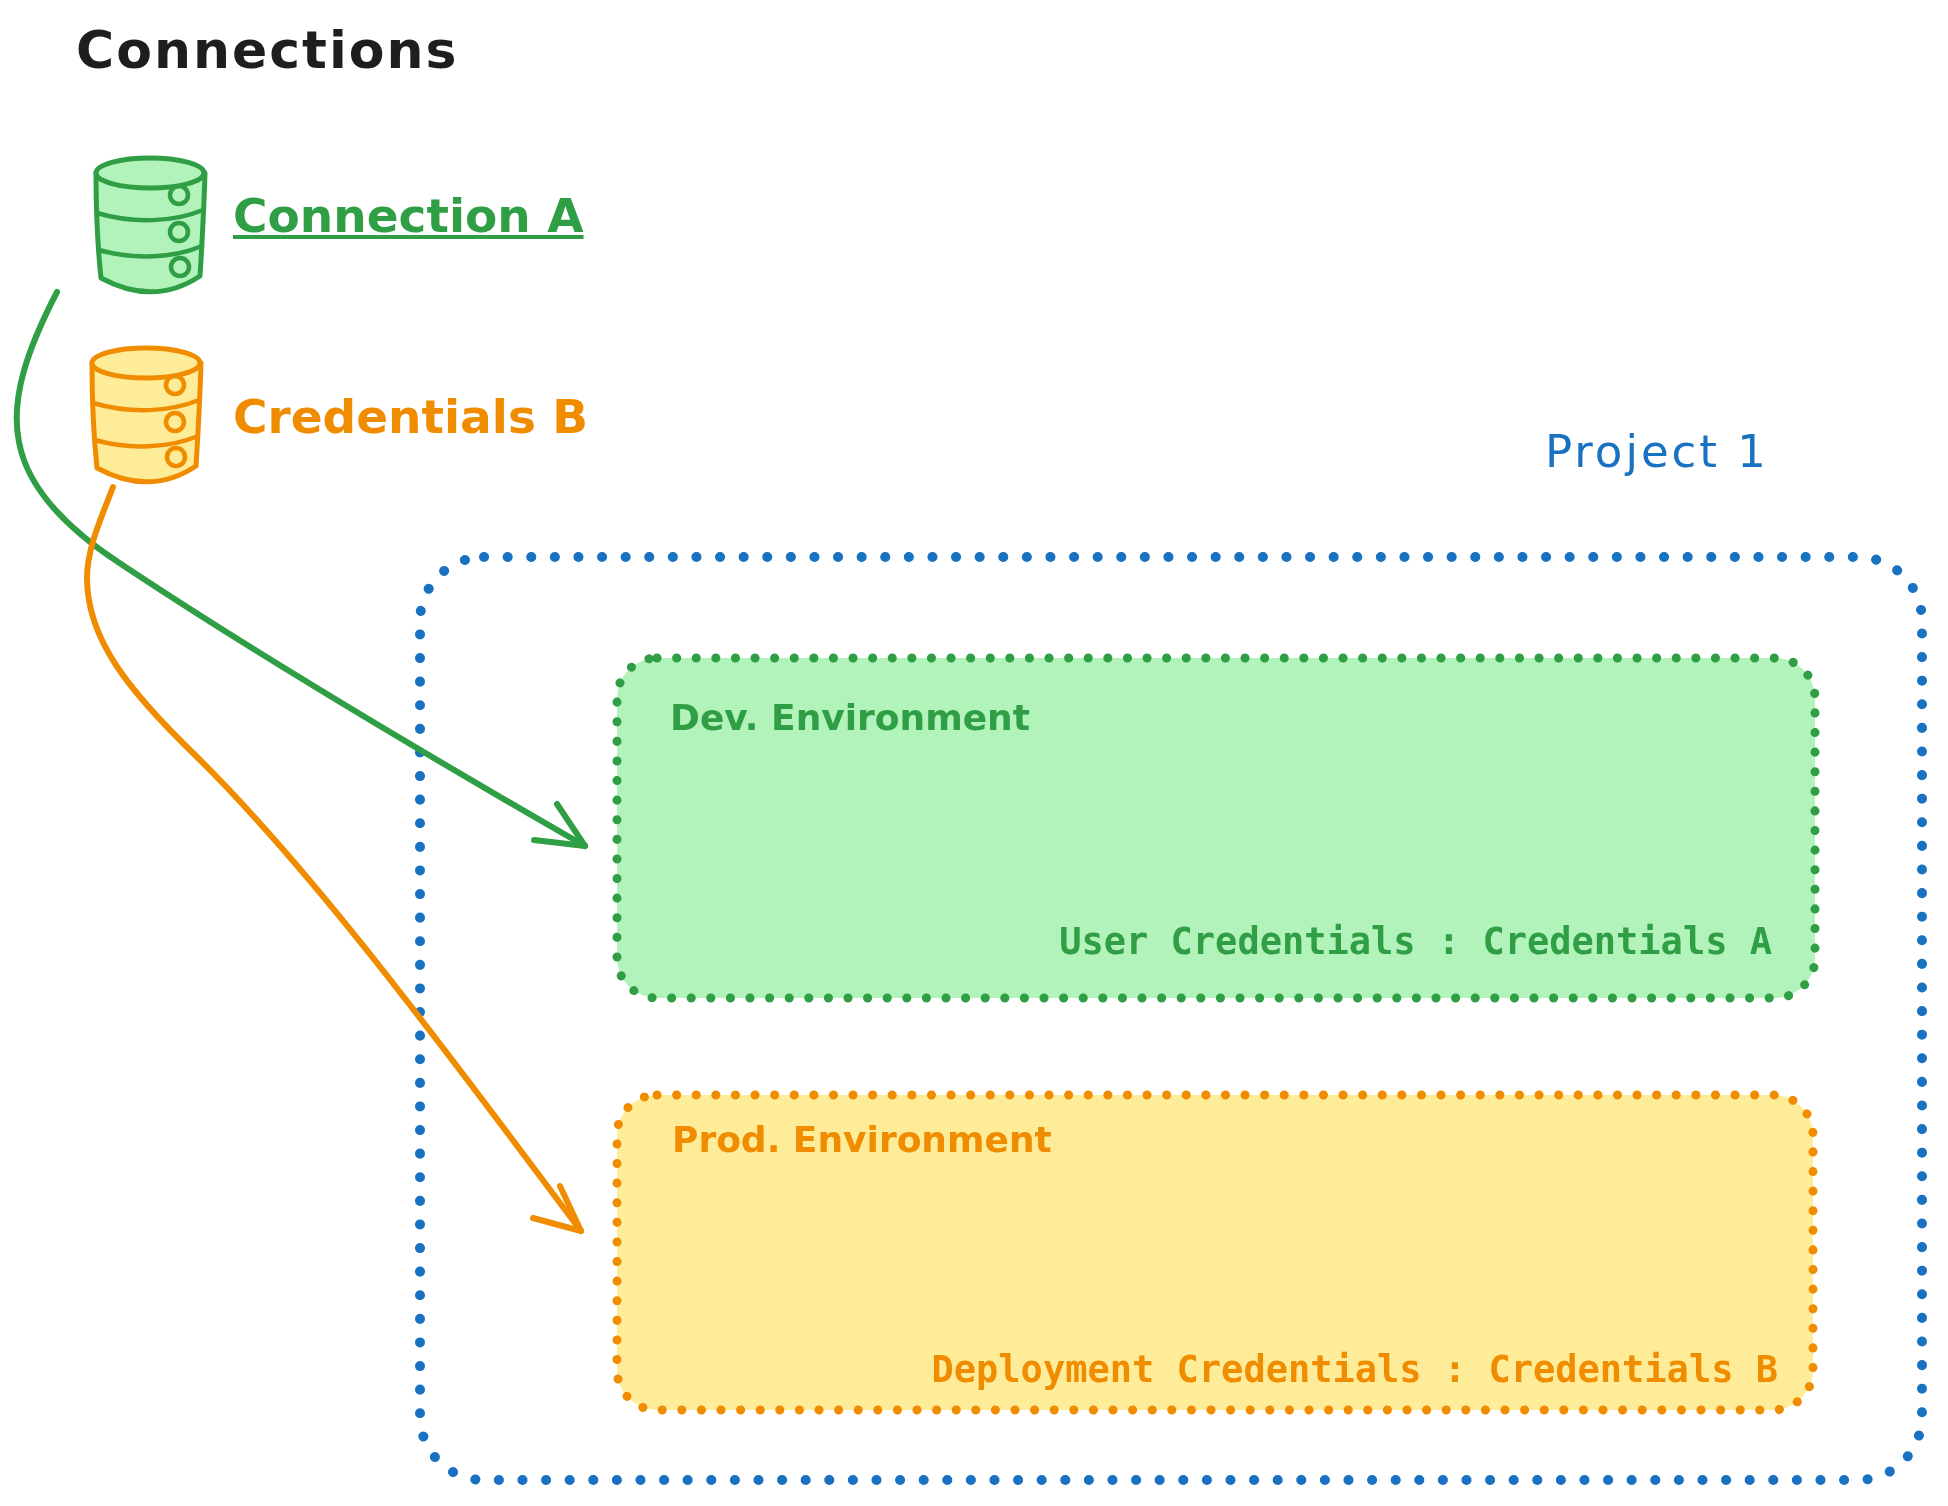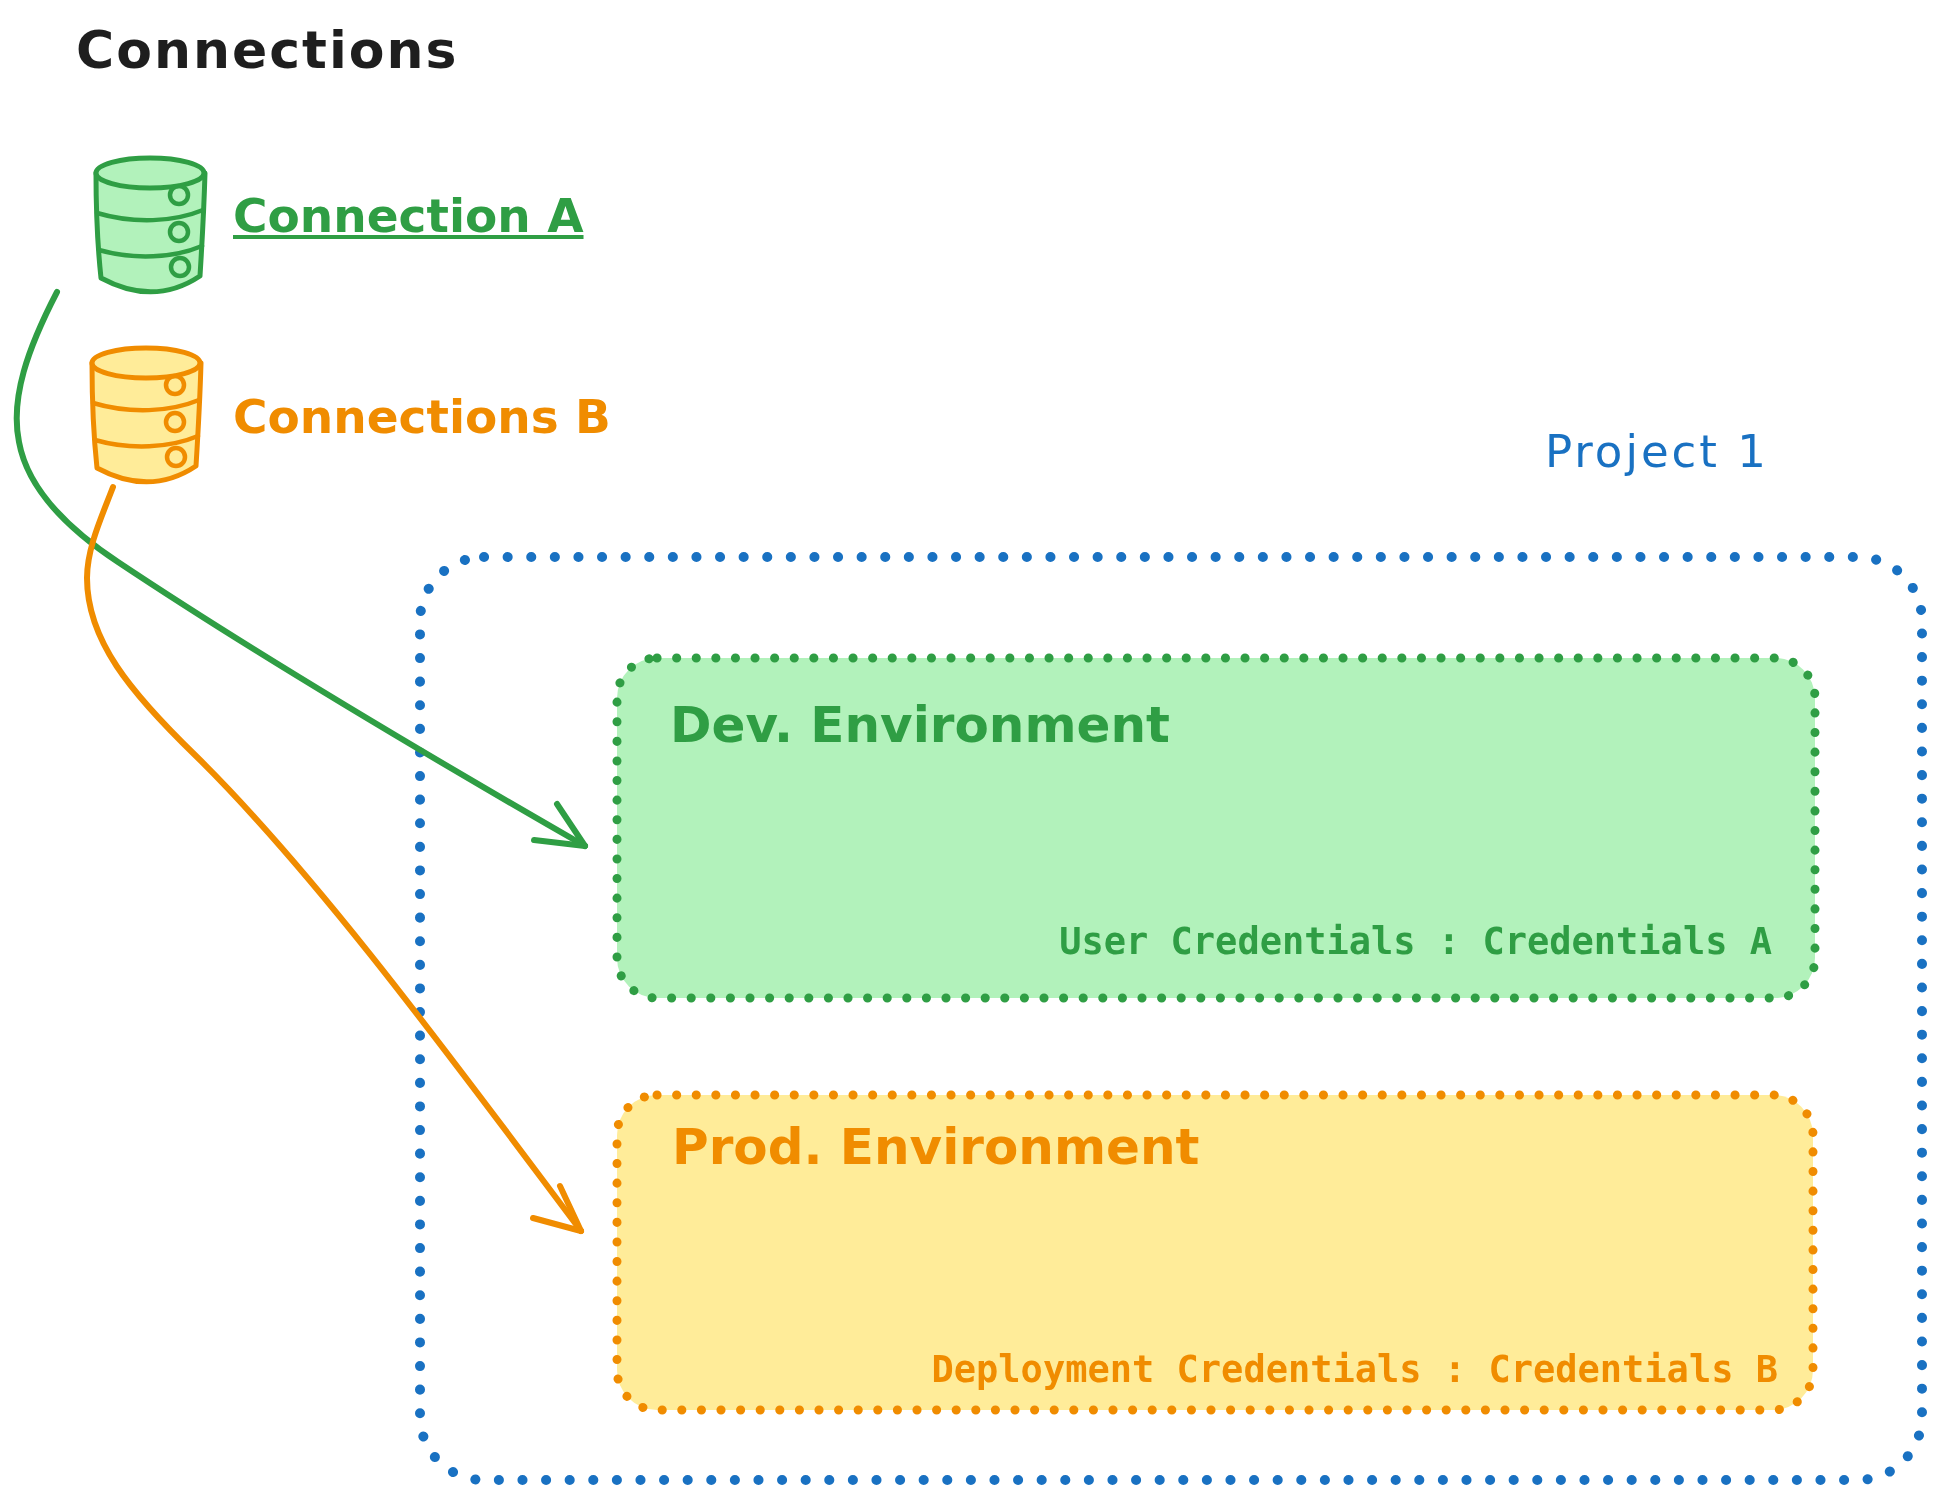--- a/index.html
+++ b/index.html
@@ -11,21 +11,21 @@
     position:relative;width:1948px;height:1506px;background:#ffffff;
     font-family:"DejaVu Sans", sans-serif;overflow:hidden;
   }
   #diagram-svg{position:absolute;left:0;top:0;width:1948px;height:1506px;}
   .overlay{position:absolute;white-space:nowrap;line-height:1.1;}
   .page-title{left:76px;top:22px;font-size:52px;font-weight:700;color:var(--c-ink);letter-spacing:2px;}
   .conn-label{font-size:47px;font-weight:600;}
   .conn-a{left:233px;top:190px;color:var(--c-green);text-decoration:underline;}
   .conn-b{left:233px;top:391px;color:var(--c-orange);}
   .project-title{left:1545px;top:427px;font-size:45px;font-weight:400;color:var(--c-blue);letter-spacing:3px;}
-  .env-title{font-size:50px;font-weight:600;}
+  .env-title{font-size:36px;font-weight:600;}
   .dev-title{left:670px;top:698px;color:var(--c-green);}
   .prod-title{left:672px;top:1120px;color:var(--c-orange);}
   .cred{font-family:"DejaVu Sans Mono", monospace;font-size:37px;font-weight:600;text-align:right;margin-top:6px;}
   .dev-cred{left:612px;top:916px;width:1160px;color:var(--c-green);}
   .prod-cred{left:612px;top:1344px;width:1166px;color:var(--c-orange);}
 
   .box-blue{fill:none;stroke:var(--c-blue);stroke-width:10;stroke-linecap:round;stroke-dasharray:0.1 23.5;}
   .box-dev{fill:var(--c-green_fill);stroke:var(--c-green);stroke-width:9;stroke-linecap:round;stroke-dasharray:0.1 19.5;}
   .box-prod{fill:var(--c-orange_fill);stroke:var(--c-orange);stroke-width:9;stroke-linecap:round;stroke-dasharray:0.1 19.5;}
   .arrow-green{fill:none;stroke:var(--c-green);stroke-width:6;stroke-linecap:round;stroke-linejoin:round;}
@@ -70,21 +70,21 @@
     </g>
 
     <use href="#db" x="94" y="156" class="db-a"></use>
     <use href="#db" x="90" y="346" class="db-b"></use>
   </svg>
 
   <div class="overlay page-title">Connections</div>
 
   <div class="overlay conn-label conn-a">Connection A</div>
 
-  <div class="overlay conn-label conn-b">Connections B</div>
+  <div class="overlay conn-label conn-b">Credentials B</div>
 
   <div class="overlay project-title">Project 1</div>
 
   <div class="overlay env-title dev-title">Dev. Environment</div>
 
   <div class="overlay cred dev-cred">User Credentials : Credentials A</div>
 
   <div class="overlay env-title prod-title">Prod. Environment</div>
 
   <div class="overlay cred prod-cred">Deployment Credentials : Credentials B</div>

